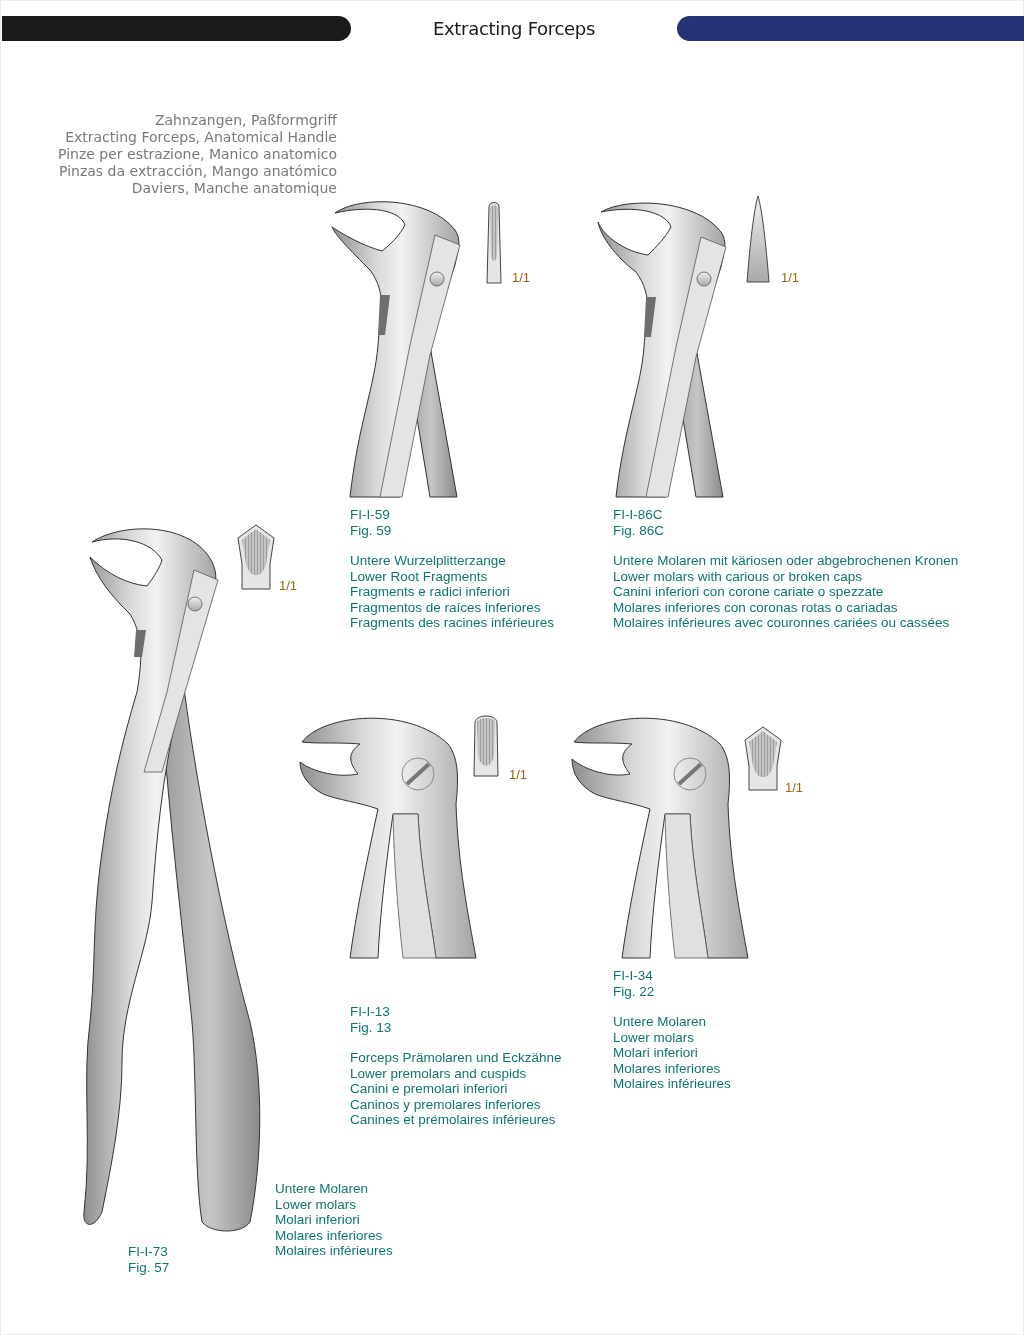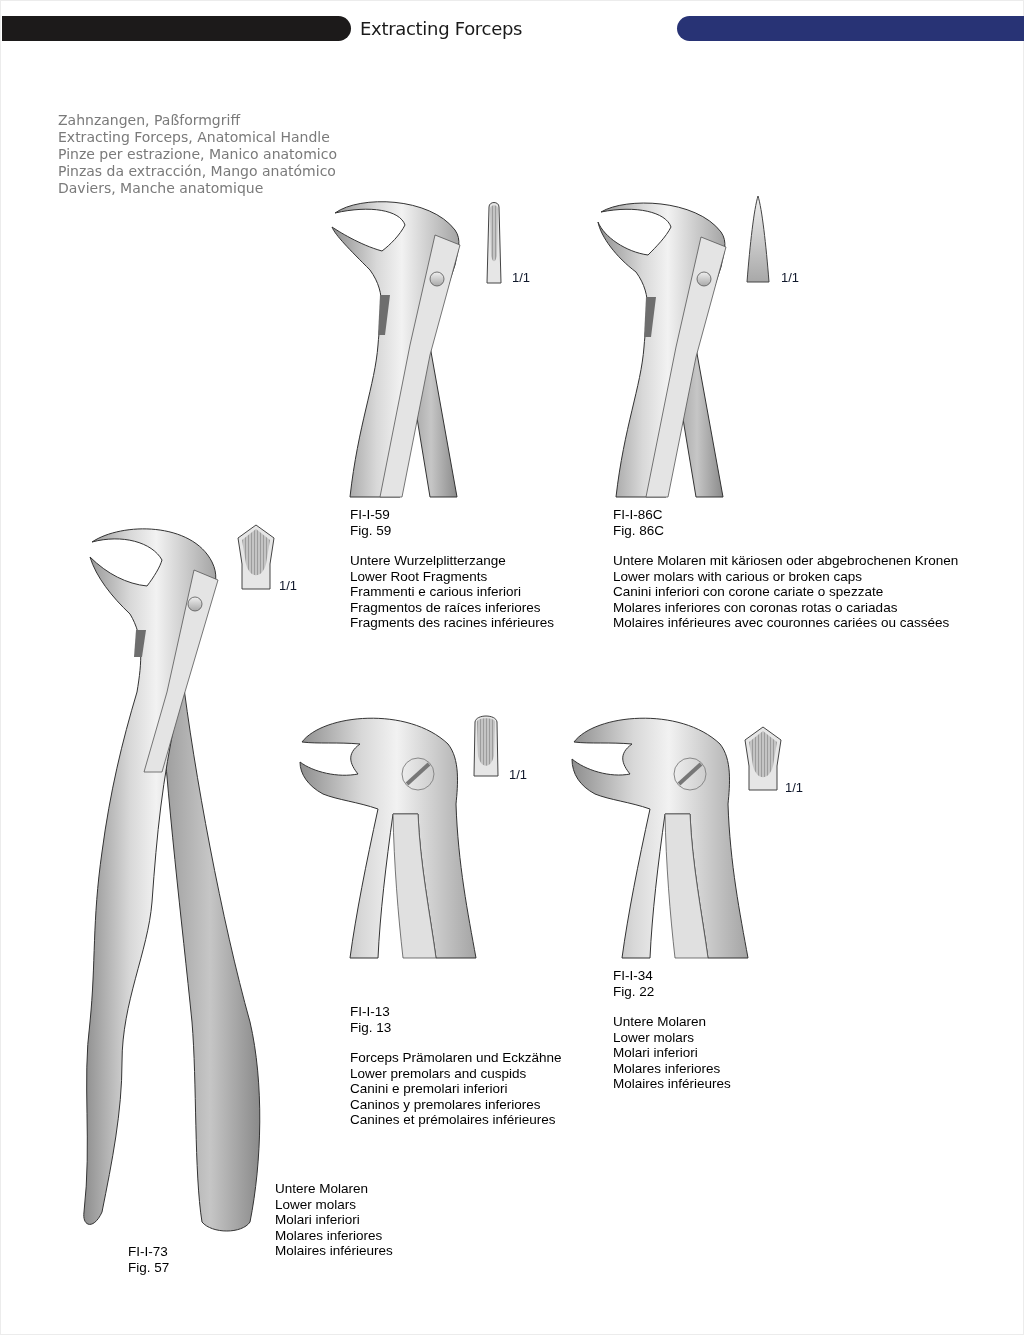--- a/index.html
+++ b/index.html
@@ -1,28 +1,28 @@
 <!DOCTYPE html>
 <html><head>
 <meta charset="utf-8">
 <style>
   html, body { margin: 0; padding: 0; background: #ffffff; }
   body { width: 1024px; height: 1335px; position: relative; overflow: hidden;
          font-family: "Liberation Sans", sans-serif; color: #3a3a3a; }
   .page-border { position: absolute; left: 0; top: 0; width: 1022px; height: 1333px; border: 1px solid #ececec; }
   .bar-left { position: absolute; left: 2px; top: 16px; width: 349px; height: 25px; background: #1c1a1a; border-radius: 0 13px 13px 0; }
   .bar-right { position: absolute; left: 677px; top: 16px; width: 347px; height: 25px; background: #283375; border-radius: 13px 0 0 13px; }
-  .page-title { position: absolute; left: 360px; top: 16px; width: 308px; 
+  .page-title { position: absolute; left: 360px; top: 16px; width: 308px; text-align: center;
                 font-family: "DejaVu Sans", sans-serif; font-size: 18px; color: #1a1a1a; letter-spacing: -0.3px; line-height: 26px; }
   .intro { position: absolute; left: 58px; top: 112px; font-family: "DejaVu Sans", sans-serif; font-size: 14px;
-           line-height: 17px; color: #7a7a7a; }
+           line-height: 17px; color: #7a7a7a; text-align: right; }
   .intro div { white-space: nowrap; }
-  .caption { position: absolute; font-size: 13.5px; line-height: 15.5px; color: #000000; white-space: nowrap; }
+  .caption { position: absolute; font-size: 13.5px; line-height: 15.5px; color: #0f766e; white-space: nowrap; }
   .caption .gap { height: 15px; }
-  .scale { position: absolute; font-size: 13px; color: #0f172a; }
+  .scale { position: absolute; font-size: 13px; color: #a16207; }
   svg.fig { position: absolute; overflow: visible; }
 </style>
 </head>
 <body>
 
 <div class="page-border"></div>
 
 <div class="bar-left"></div>
 <div class="page-title">Extracting Forceps</div>
 <div class="bar-right"></div>
@@ -71,21 +71,21 @@
   <path d="M7 8 C7 3 15 3 15 8 L14 55 C12 62 10 62 8 55 Z" fill="url(#ridges)"></path>
 </svg>
 <div class="scale" style="left:512px;top:270px">1/1</div>
 
 <div class="caption" style="left:350px;top:507px">
   <div>FI-I-59</div>
   <div>Fig. 59</div>
   <div class="gap"></div>
   <div>Untere Wurzelplitterzange</div>
   <div>Lower Root Fragments</div>
-  <div>Frammenti e carious inferiori</div>
+  <div>Fragments e radici inferiori</div>
   <div>Fragmentos de raíces inferiores</div>
   <div>Fragments des racines inférieures</div>
 </div>
 
 <svg class="fig" style="left:596px;top:197px" width="140" height="300" viewBox="0 0 140 300">
   <path d="M75 150 L100 300 L127 300 L98 140 Z" fill="url(#steelDark)" stroke="#333" stroke-width="1"></path>
   <path d="M5 15 C30 0 100 2 125 35 C132 45 128 55 125 70 L98 150 L70 300 L20 300 C28 230 45 190 48 150 C50 120 58 100 40 75 C20 60 5 40 2 25 C8 40 30 55 52 58 C60 50 70 40 75 30 C70 15 40 8 5 15 Z" fill="url(#steel)" stroke="#333" stroke-width="1"></path>
   <path d="M105 40 L130 50 L100 160 L72 300 L50 300 L80 150 Z" fill="#e4e4e4" stroke="#555" stroke-width="0.8"></path>
   <circle cx="108" cy="82" r="7" fill="url(#steelV)" stroke="#555" stroke-width="0.8"></circle>
   <path d="M50 100 L60 100 L55 140 L48 140 Z" fill="#6e6e6e"></path>

